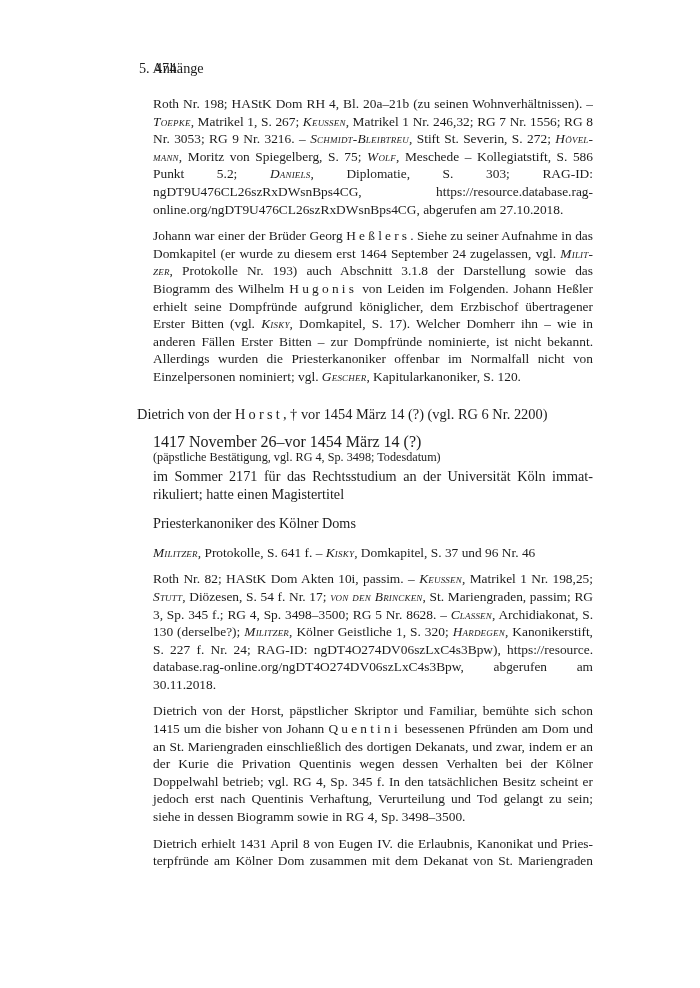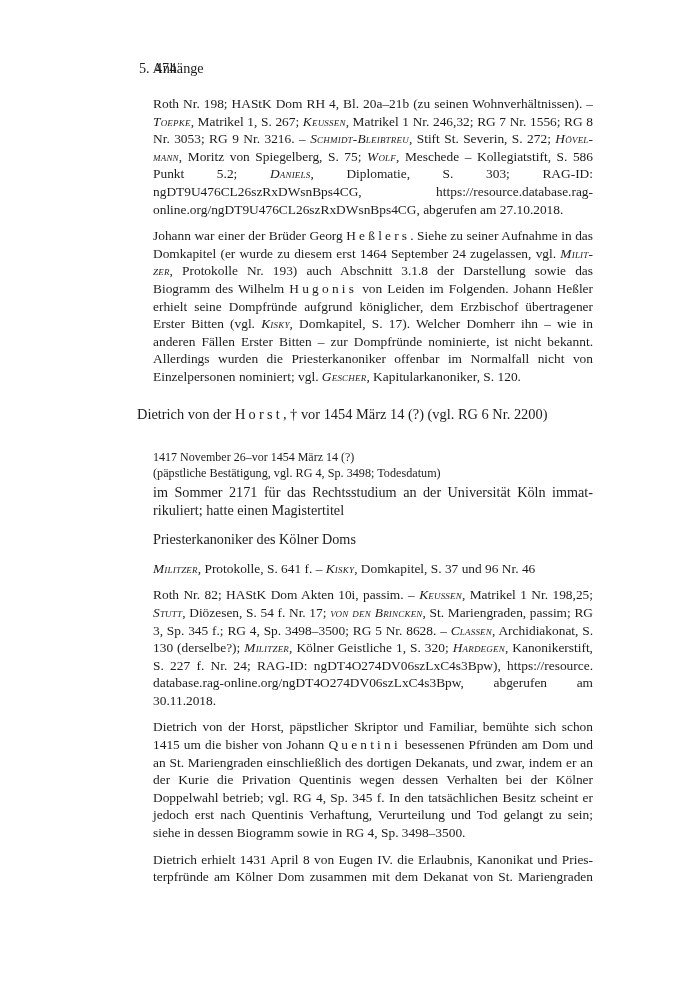--- a/index.html
+++ b/index.html
@@ -56,28 +56,28 @@
       font-variant: small-caps;
       letter-spacing: 0.2px;
       font-style: italic;
     }
     .sp {
       letter-spacing: 3.2px;
     }
     .entry-heading {
       margin-left: -16px;
       margin-top: 19px;
-      margin-bottom: 26px;
+      margin-bottom: 10px;
       font-size: 14.4px;
       line-height: 18px;
       text-align: left;
       width: 460px;
     }
     .date-line {
-      font-size: 12px;
+      font-size: 16px;
       line-height: 17px;
       text-align: left;
     }
     .date-note {
       font-size: 12.2px;
       line-height: 15px;
       text-align: left;
       margin-bottom: 2px;
     }
     .large {

